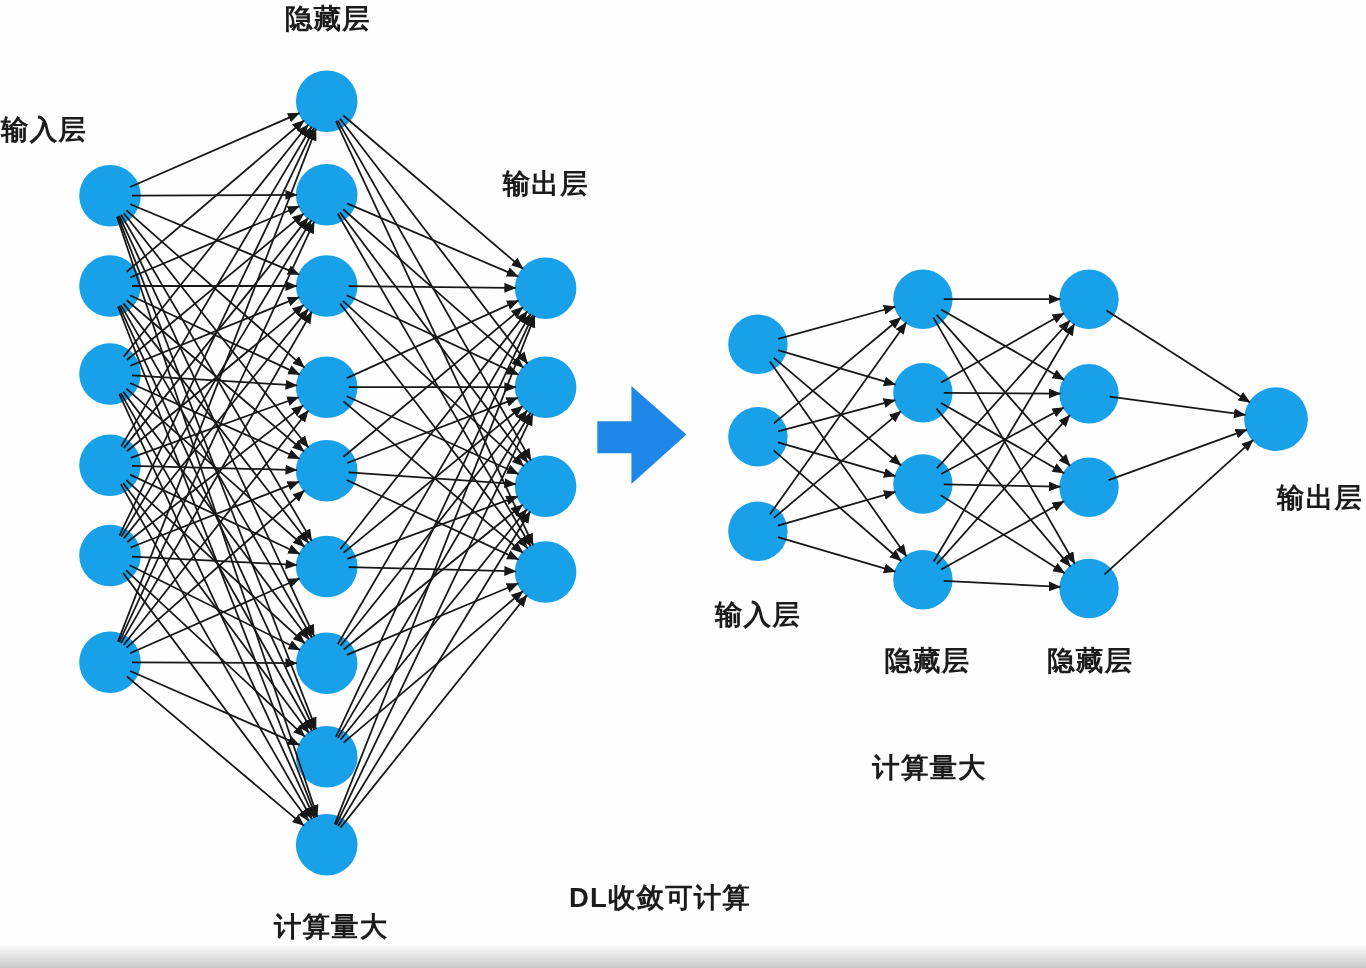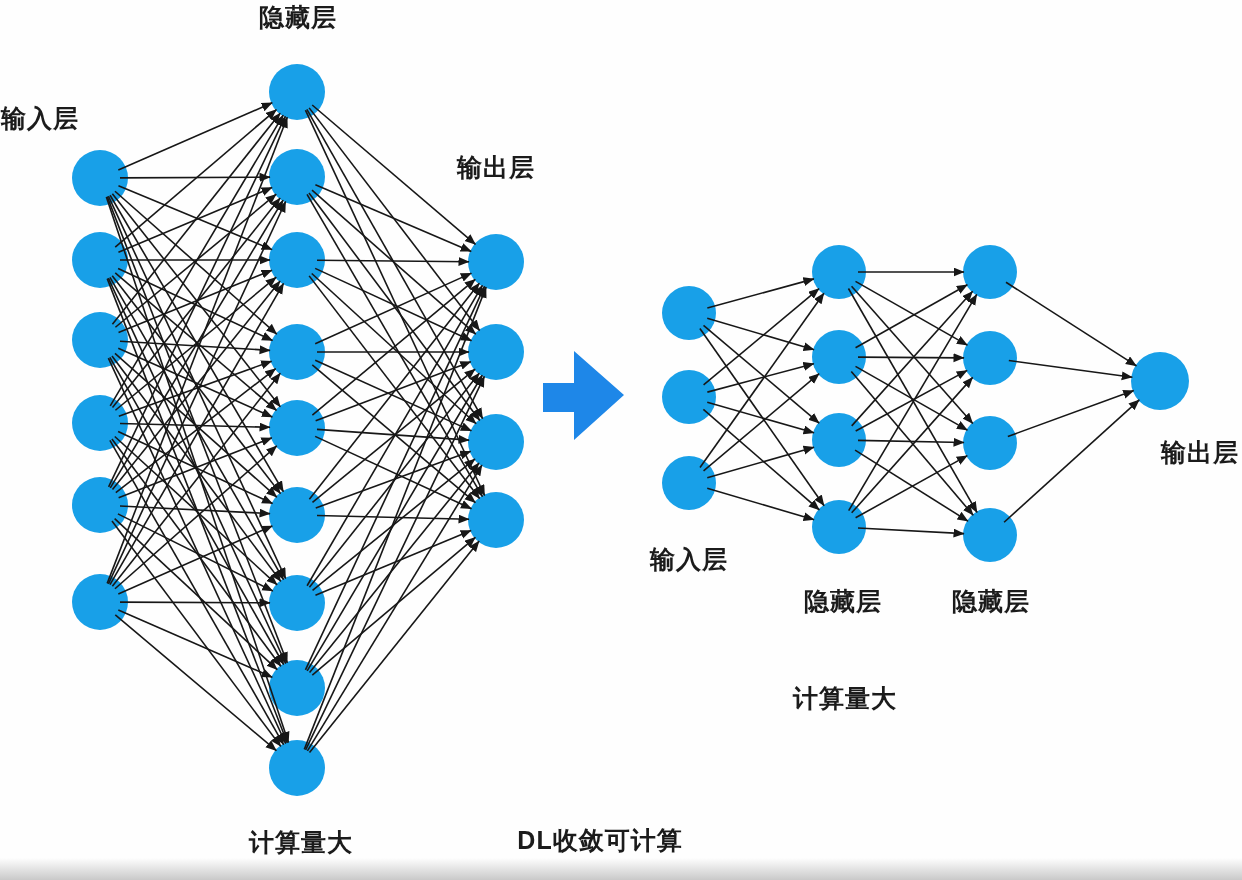--- a/index.html
+++ b/index.html
@@ -208,16 +208,16 @@
 
   <div class="diagram-label" style="left: 40px; top: 118px;">输入层</div>
   <div class="diagram-label" style="left: 298px; top: 17px;">隐藏层</div>
   <div class="diagram-label" style="left: 496px; top: 167px;">输出层</div>
   <div class="diagram-label" style="left: 301px; top: 842px;">计算量大</div>
   <div class="diagram-label" style="left: 689px; top: 559px;">输入层</div>
   <div class="diagram-label" style="left: 843px; top: 601px;">隐藏层</div>
   <div class="diagram-label" style="left: 991px; top: 601px;">隐藏层</div>
   <div class="diagram-label" style="left: 1200px; top: 452px;">输出层</div>
   <div class="diagram-label" style="left: 845px; top: 698px;">计算量大</div>
-  <div class="diagram-label" style="left: 600px; top: 840px;">DL收敛可计算</div>
+  <div class="diagram-label" style="left: 600px; top: 816px;">DL收敛可计算</div>
 
   <div class="bottom-fade"></div>
 </div>
 
 </body></html>

